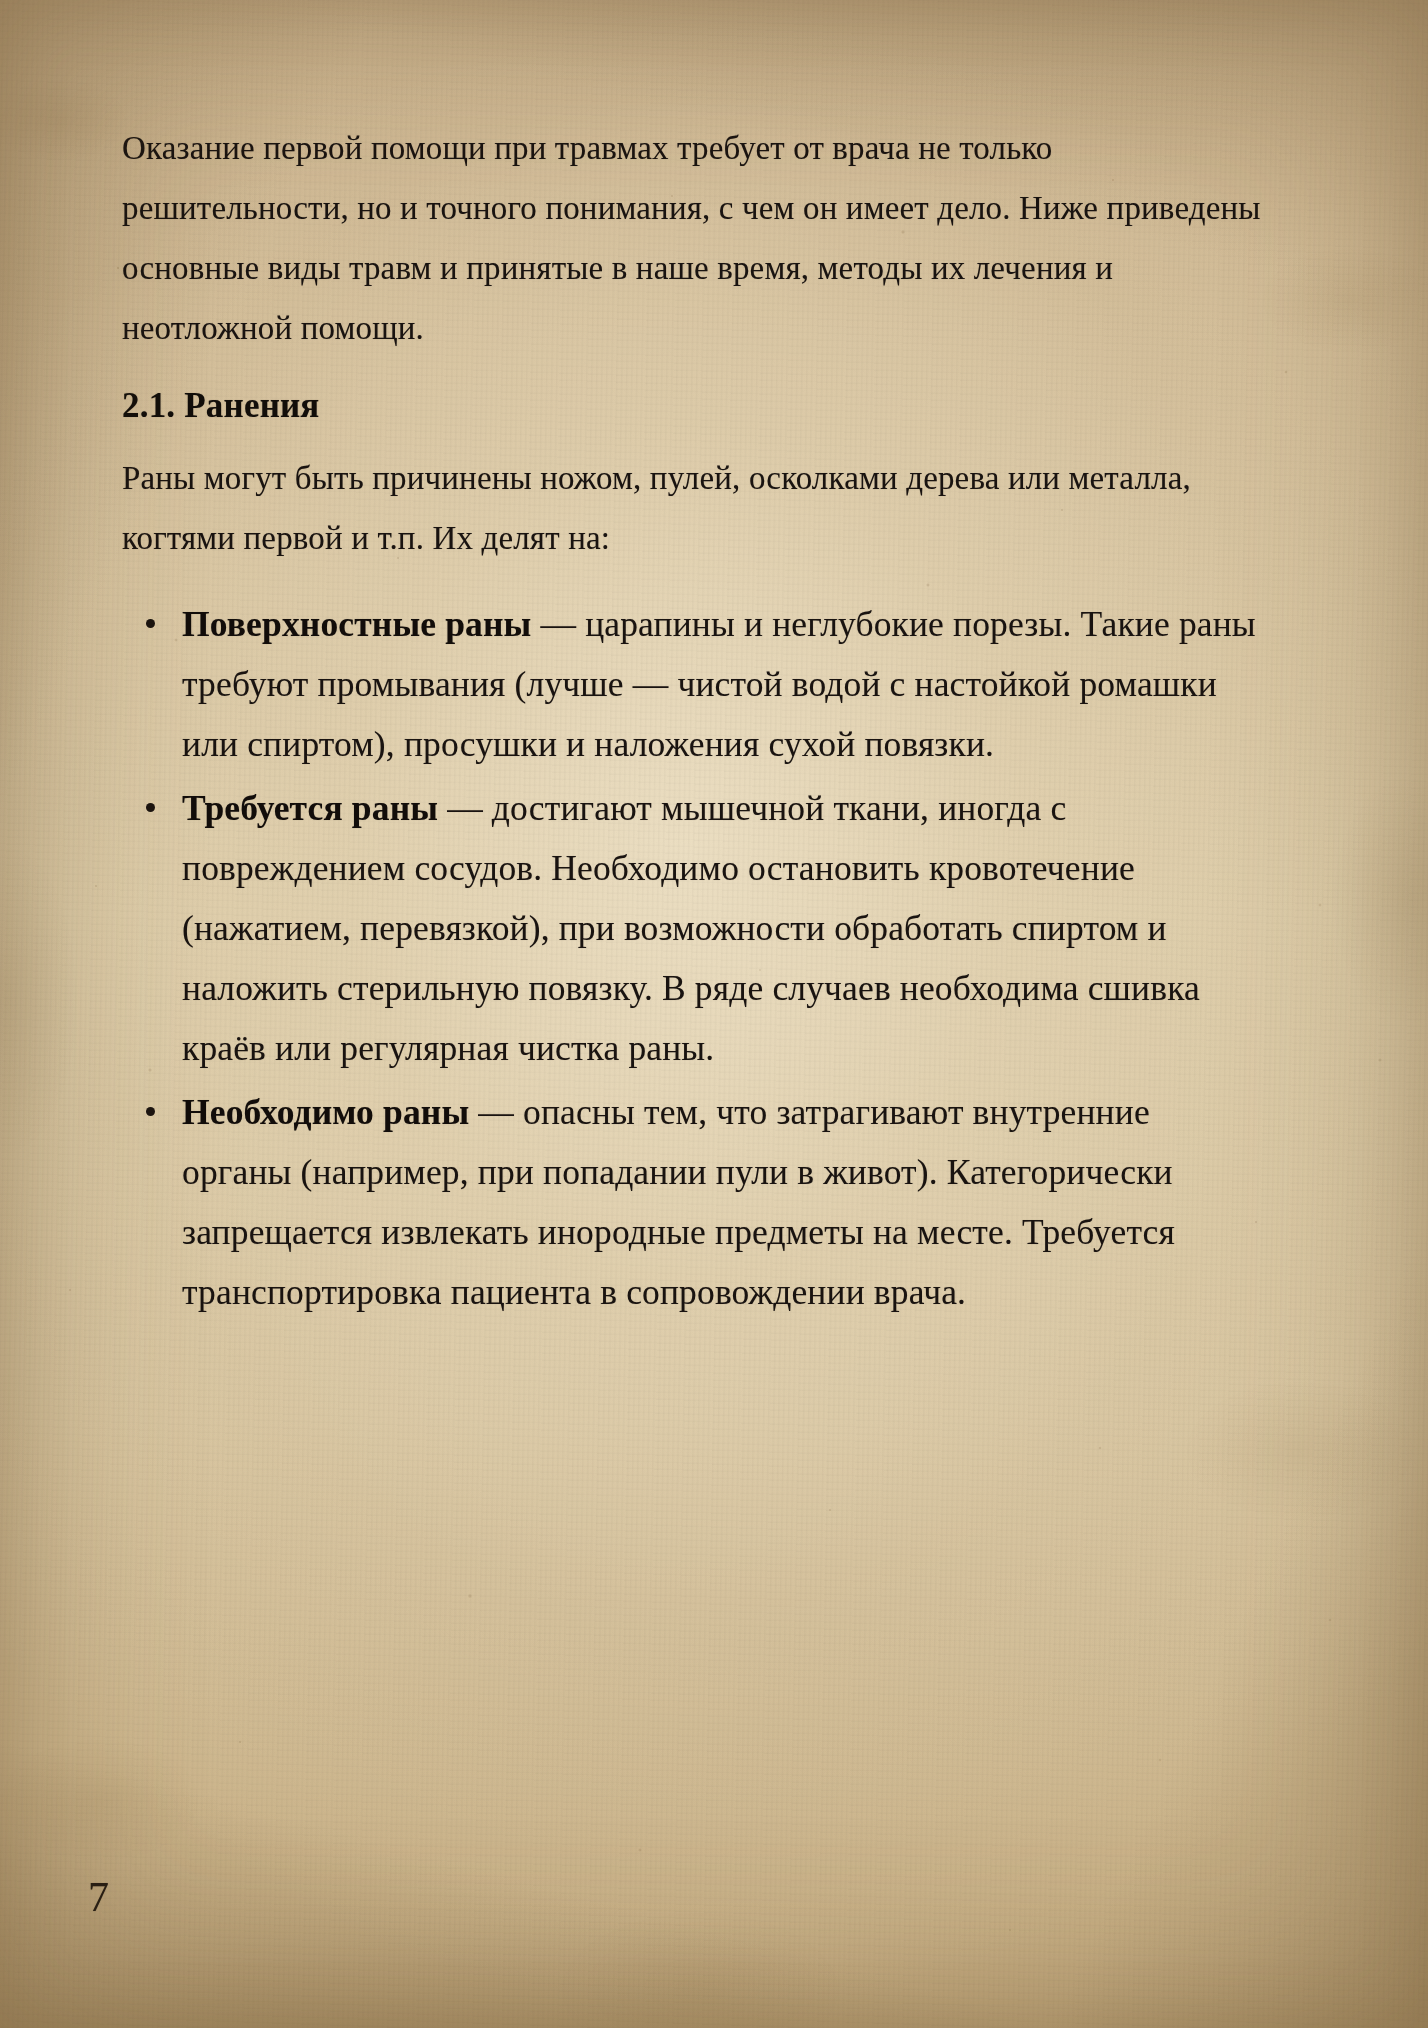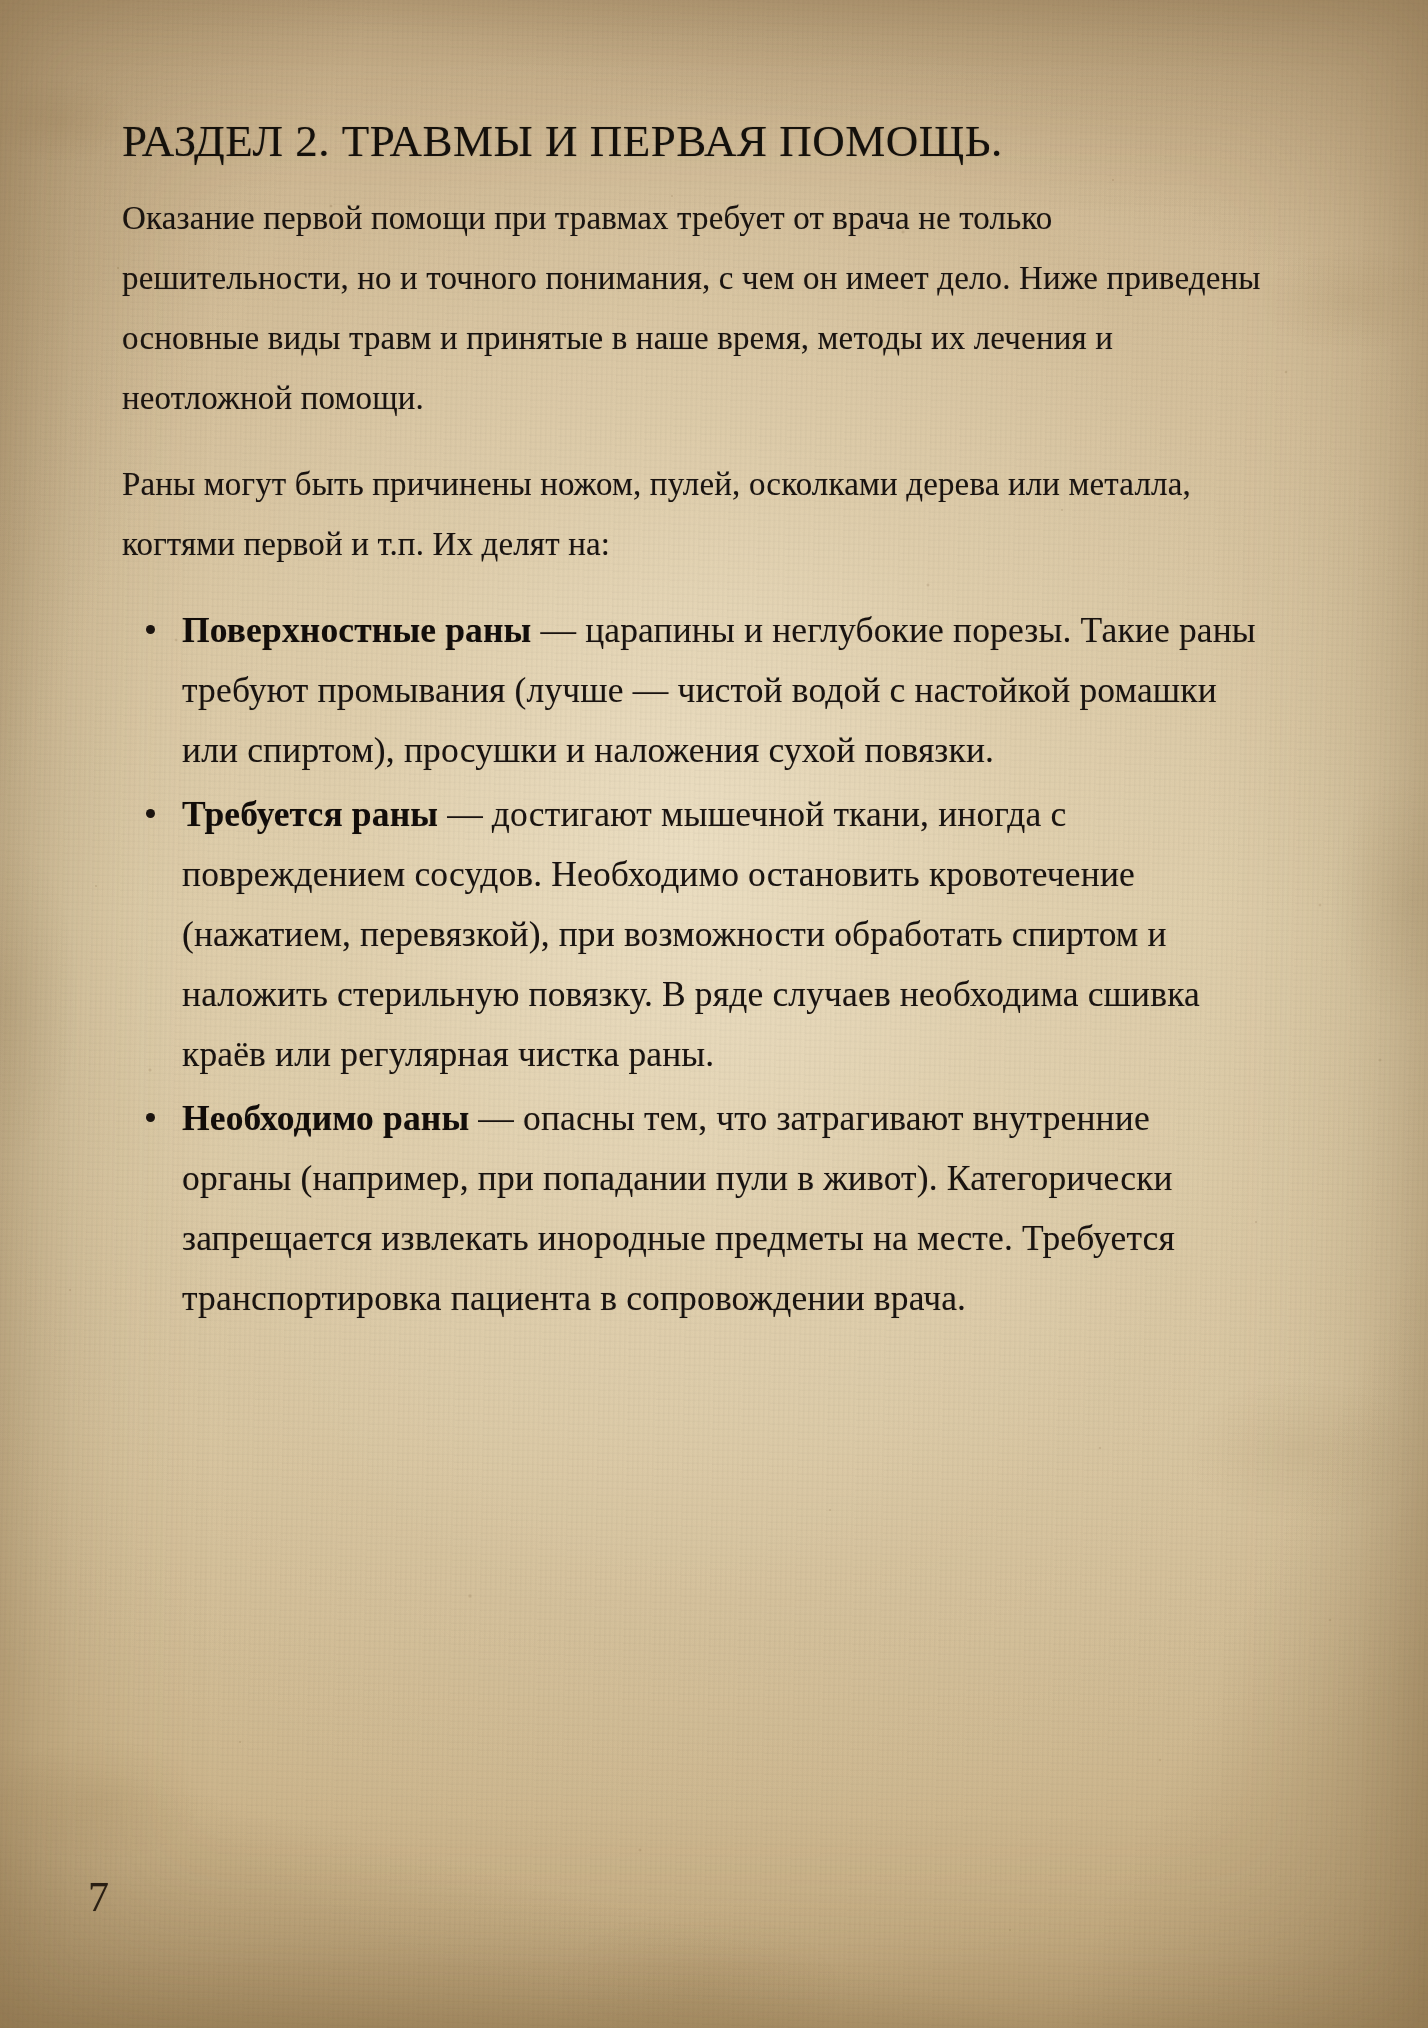--- a/index.html
+++ b/index.html
@@ -163,24 +163,24 @@
 <body>
 
 <div class="page">
 
   <div class="grain"></div>
   <div class="blotches"></div>
   <div class="speckles"></div>
 
   <div class="content">
 
-    <h1 class="doc-title">РАЗДЕЛ 2. ТРАВМЫ И ПЕРВАЯ ПОМОЩЬ.</h1>
 
     <p class="para">Оказание первой помощи при травмах требует от врача не только решительности, но и точного понимания, с чем он имеет дело. Ниже приведены основные виды травм и принятые в наше время, методы их лечения и неотложной помощи.</p>
 
+    <h2 class="sub-title">2.1. Ранения</h2>
 
     <p class="para">Раны могут быть причинены ножом, пулей, осколками дерева или металла, когтями первой и т.п. Их делят на:</p>
 
     <ul class="wound-list">
 
       <li>
         <span class="bullet-dot"></span>
         <span class="lead">Поверхностные раны</span><span> — царапины и неглубокие порезы. Такие раны требуют промывания (лучше — чистой водой с настойкой ромашки или спиртом), просушки и наложения сухой повязки.</span>
       </li>
 

